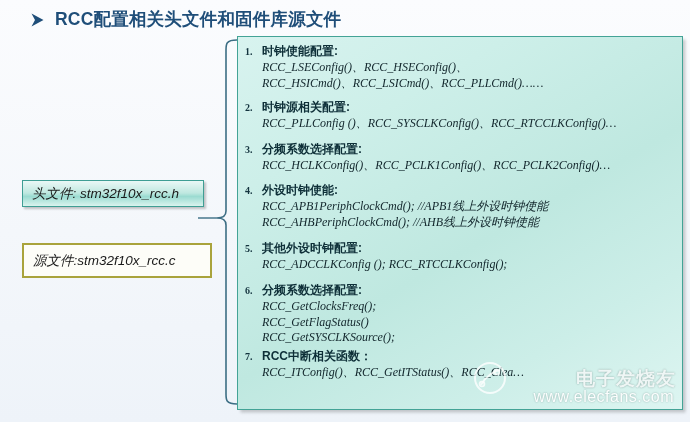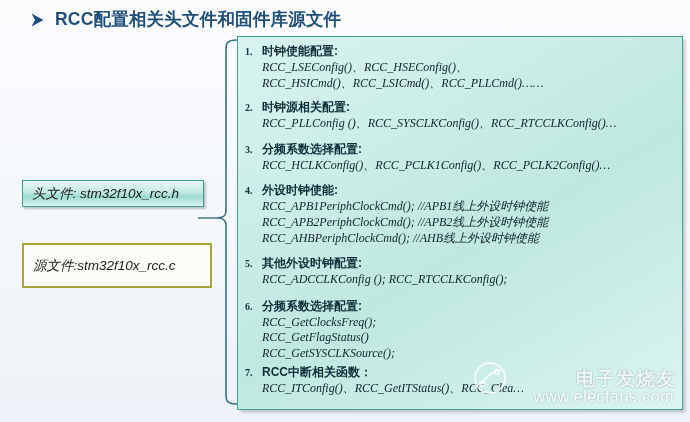--- a/index.html
+++ b/index.html
@@ -63,21 +63,21 @@
     width: 182px;
     height: 27px;
     border: 1.4px solid #3f9e94;
     background: linear-gradient(180deg, #eaf8f6 0%, #bfe8e0 48%, #9bdbd1 62%, #d9f3ee 100%);
     box-shadow: 1.5px 1.5px 2px rgba(0,0,0,0.22);
   }
   .file-label.source-file {
     left: 22px;
     top: 243px;
     width: 190px;
-    height: 45px;
+    height: 35px;
     border: 2px solid #a9a33c;
     background: #fdfdf8;
   }
 
   
   .connector {
     position: absolute;
     left: 196px;
     top: 36px;
     width: 48px;
@@ -234,21 +234,20 @@
         <div class="item-heading">分频系数选择配置:</div>
         <div class="item-line">RCC_HCLKConfig()、RCC_PCLK1Config()、RCC_PCLK2Config()…</div>
       </div>
     </div>
 
     <div class="item i3">
       <div class="item-num">4.</div>
       <div class="item-body">
         <div class="item-heading">外设时钟使能:</div>
         <div class="item-line">RCC_APB1PeriphClockCmd(); //APB1线上外设时钟使能</div>
-        <div class="item-line">RCC_APB2PeriphClockCmd(); //APB2线上外设时钟使能</div>
         <div class="item-line">RCC_AHBPeriphClockCmd();  //AHB线上外设时钟使能</div>
       </div>
     </div>
 
     <div class="item i4">
       <div class="item-num">5.</div>
       <div class="item-body">
         <div class="item-heading">其他外设时钟配置:</div>
         <div class="item-line">RCC_ADCCLKConfig (); RCC_RTCCLKConfig();</div>
       </div>

